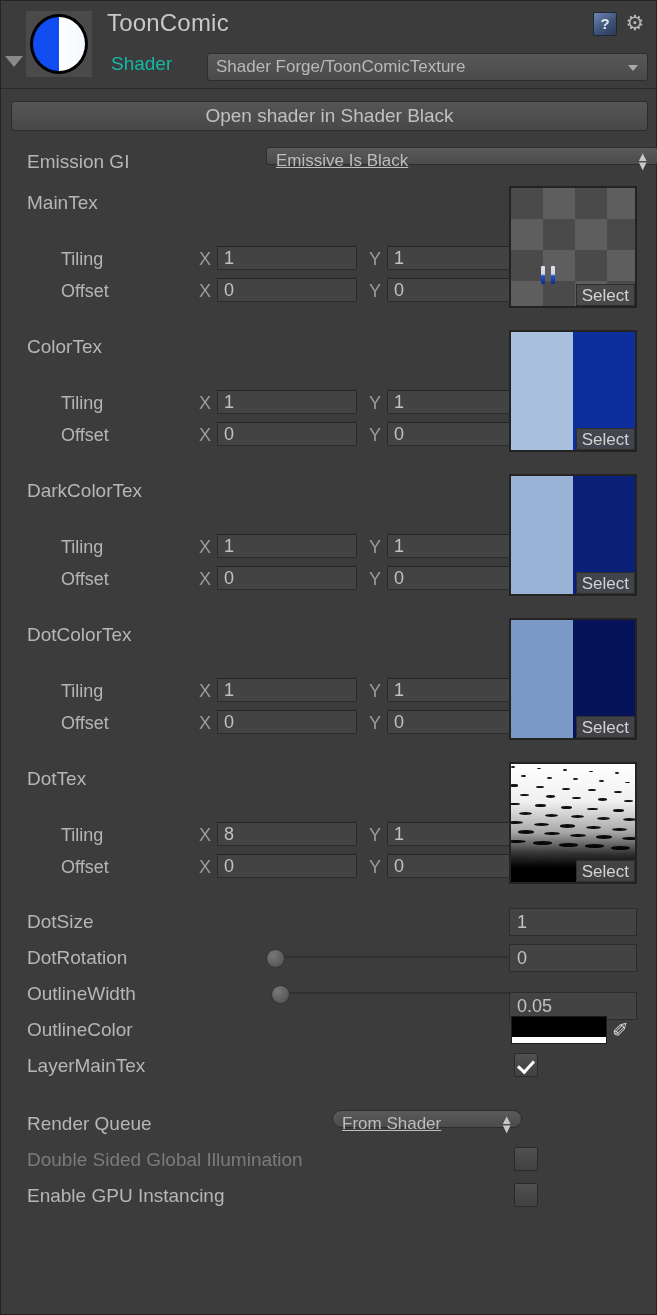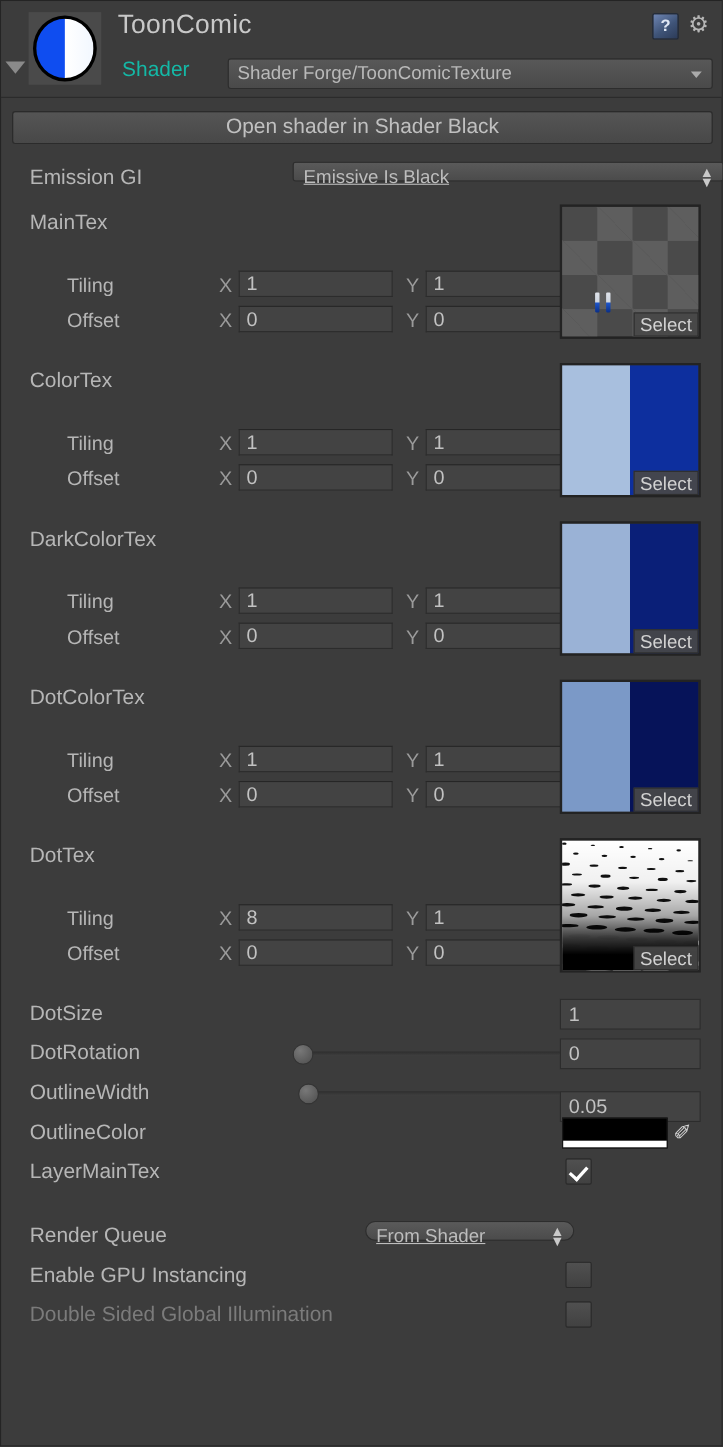--- a/index.html
+++ b/index.html
@@ -442,23 +442,23 @@
 
     <div class="row">
       <div class="lbl">Render Queue</div>
       <div class="enum-dd" style="left:321px; width:190px; top:4px; border-radius:12px;">
         <span>From Shader</span>
         <span class="updown">▲<br>▼</span>
       </div>
     </div>
 
     <div class="row">
+      <div class="lbl dim">Double Sided Global Illumination</div>
+      <div class="checkbox"></div>
+    </div>
+
+    <div class="row">
       <div class="lbl">Enable GPU Instancing</div>
       <div class="checkbox"></div>
     </div>
 
-    <div class="row">
-      <div class="lbl dim">Double Sided Global Illumination</div>
-      <div class="checkbox"></div>
-    </div>
-
   </div>
 </div>
 
 </body></html>

